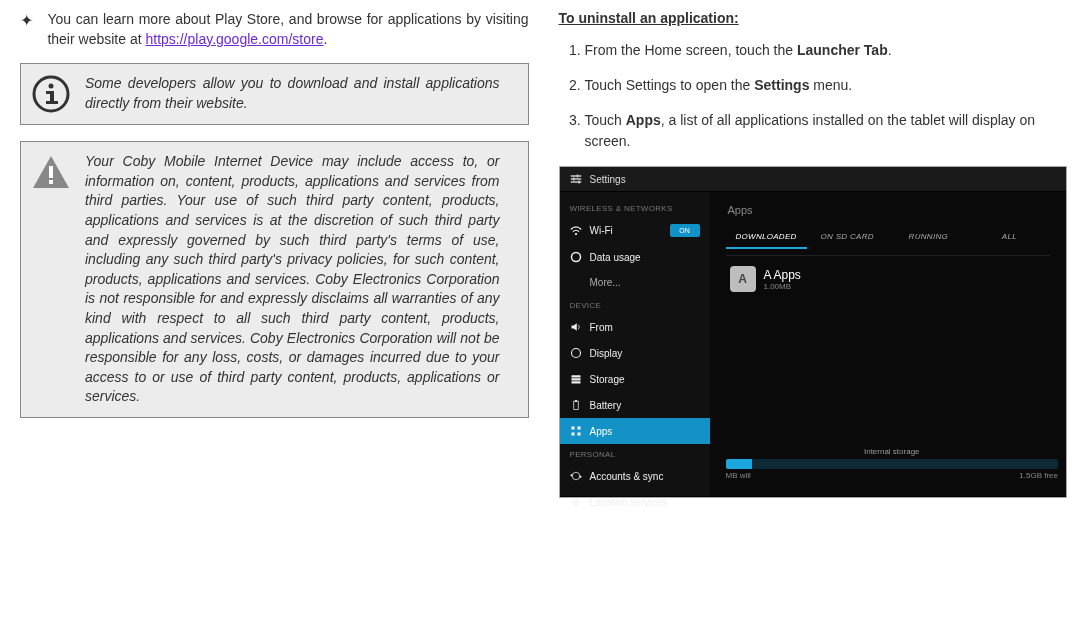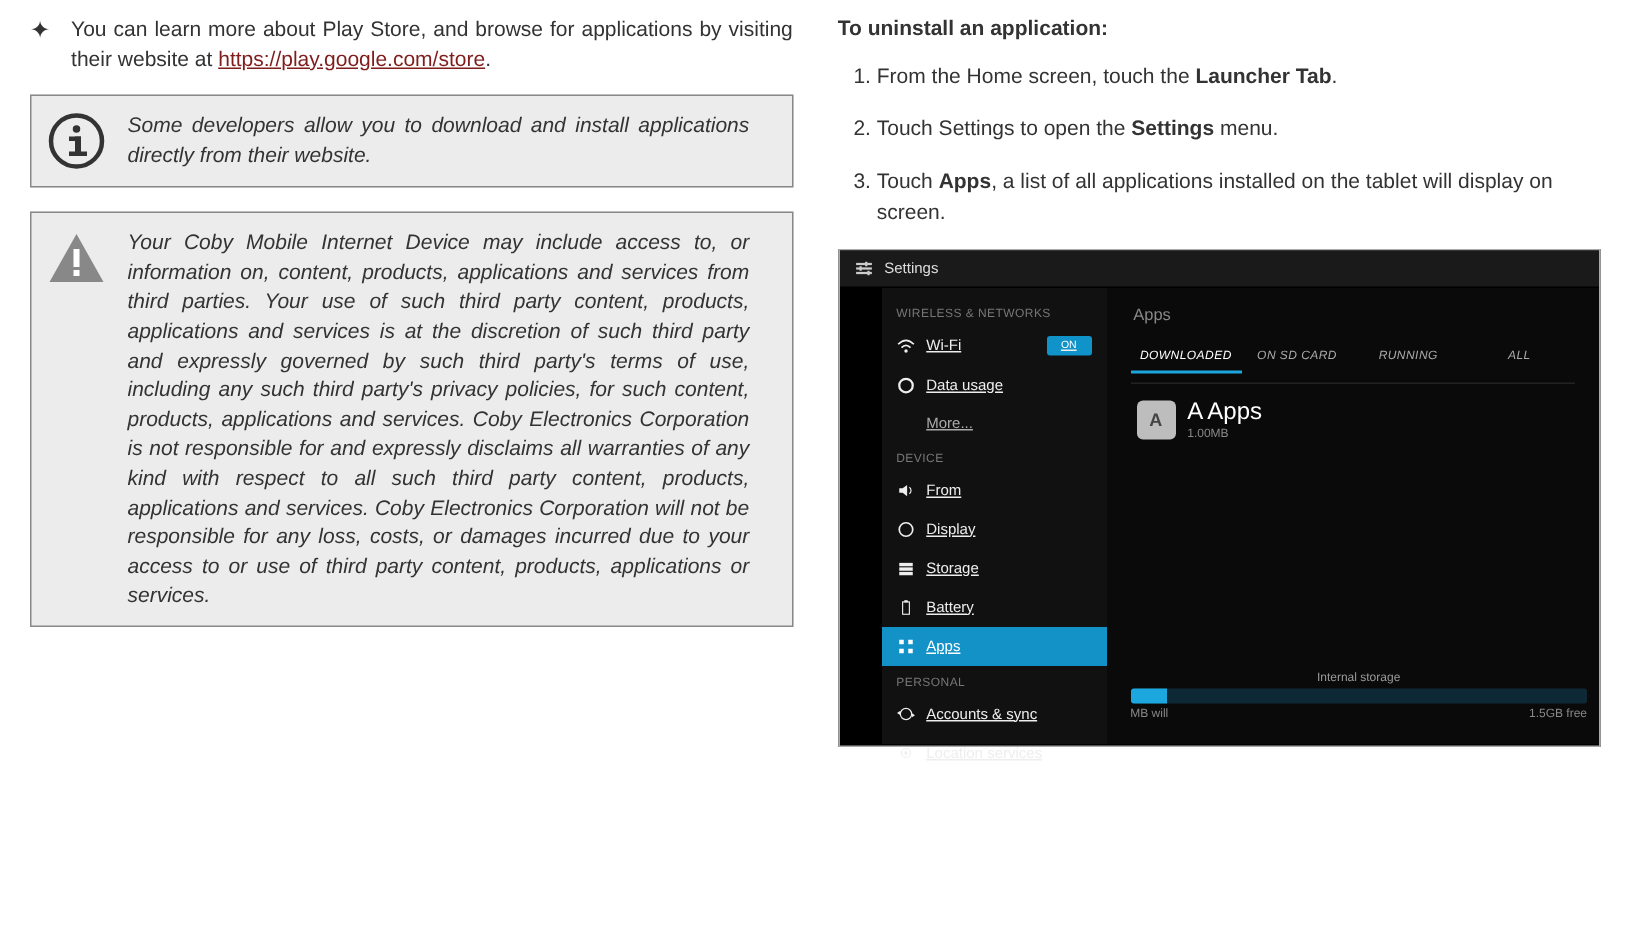--- a/index.html
+++ b/index.html
@@ -25,21 +25,21 @@
     margin-bottom: 14px;
   }
   .compass {
     font-size: 16px;
     line-height: 1.4;
   }
   .bullet-text {
     line-height: 1.4;
     text-align: justify;
   }
-  .bullet-text a { color: #7f1d1d; text-decoration: underline; }
+  .bullet-text a { color: #6d28d9; text-decoration: underline; }
   .info-box, .warn-box {
     border: 1px solid #888;
     background: #ececec;
     padding: 10px 28px 10px 10px;
     display: flex;
     gap: 14px;
     margin-bottom: 16px;
   }
   .info-icon, .warn-icon {
     width: 40px;
@@ -51,20 +51,21 @@
   }
   .info-icon svg, .warn-icon svg { width: 40px; height: 40px; }
   .box-text {
     font-style: italic;
     text-align: justify;
     line-height: 1.4;
   }
   .right-heading {
     font-weight: bold;
     margin-bottom: 14px;
+    text-decoration: underline;
   }
   .num-list {
     list-style: decimal;
     padding-left: 26px;
   }
   .num-list li {
     margin-bottom: 14px;
     line-height: 1.5;
   }
   .num-list b { font-weight: bold; }
@@ -85,40 +86,38 @@
     padding: 6px 10px;
     display: flex;
     align-items: center;
     gap: 8px;
     border-bottom: 1px solid #000;
   }
   .shot-top .t-icon { width: 12px; height: 12px; }
   .shot-body {
     display: flex;
     height: calc(100% - 26px);
-    padding-left: 28px;
   }
   .shot-side {
     width: 150px;
     background: #111;
     padding: 6px 0;
   }
   .side-head {
     color: #777;
     font-size: 8px;
     padding: 6px 10px 4px;
     letter-spacing: 0.3px;
   }
   .side-row {
     display: flex;
     align-items: center;
     gap: 8px;
     padding: 7px 10px;
     color: #eee;
-    text-decoration: underline;
   }
   .side-row .m-icon { width: 12px; height: 12px; flex: 0 0 12px; }
   .side-row.apps {
     background: #1392c8;
     color: #fff;
   }
   .side-row.wifi .toggle {
     margin-left: auto;
     width: 30px;
     height: 13px;
@@ -165,21 +164,21 @@
     border-top: 1px solid #222;
     margin-top: 6px;
   }
   .app-icon {
     width: 26px; height: 26px;
     background: #bdbdbd;
     border-radius: 4px;
     display: flex; align-items: center; justify-content: center;
     color: #444; font-weight: bold; font-size: 12px;
   }
-  .app-meta .an { font-size: 16px; color: #fff; }
+  .app-meta .an { font-size: 12px; color: #fff; }
   .app-meta .as { font-size: 8px; color: #888; }
   .storage-strip {
     position: absolute;
     bottom: 16px;
     left: 16px;
     right: 8px;
   }
   .strip-label {
     text-align: center;
     font-size: 8px;

